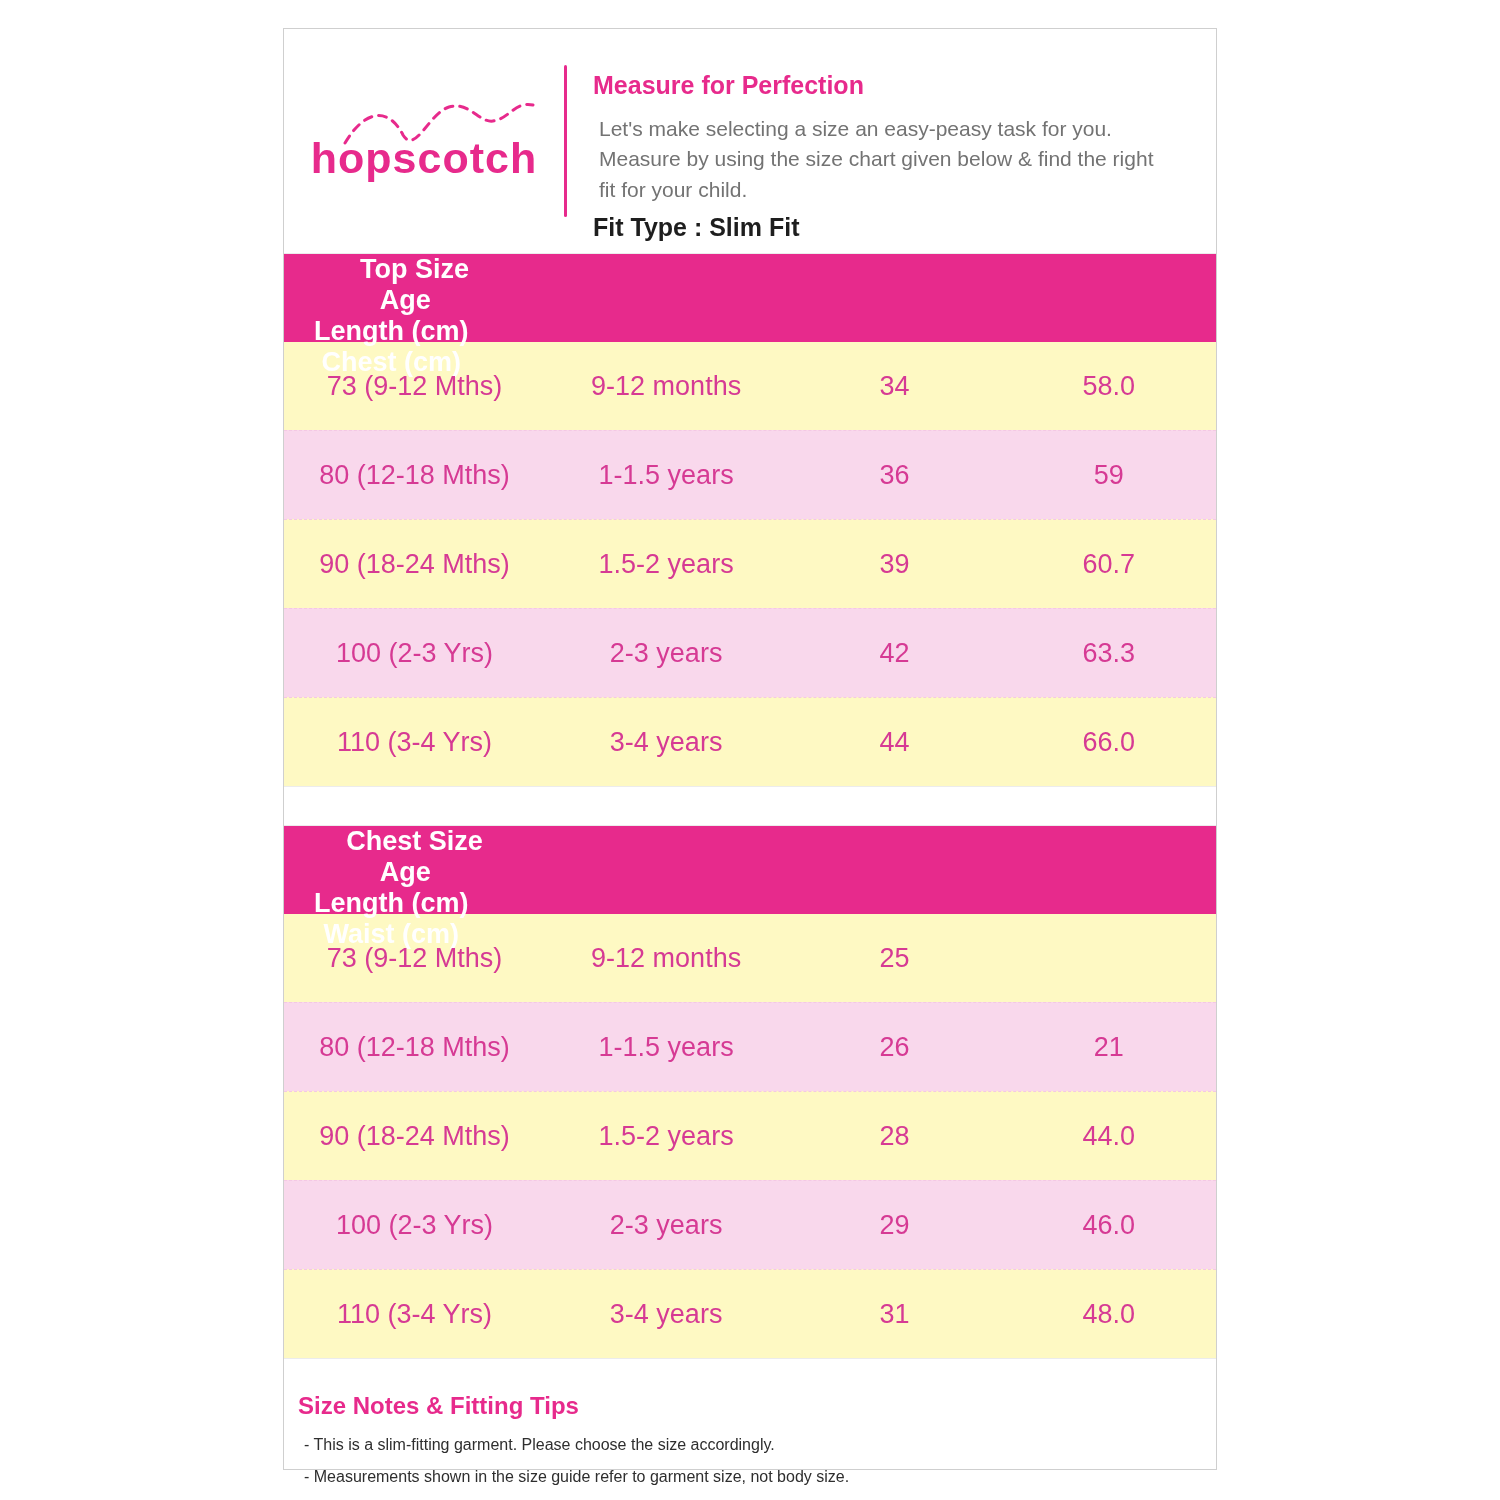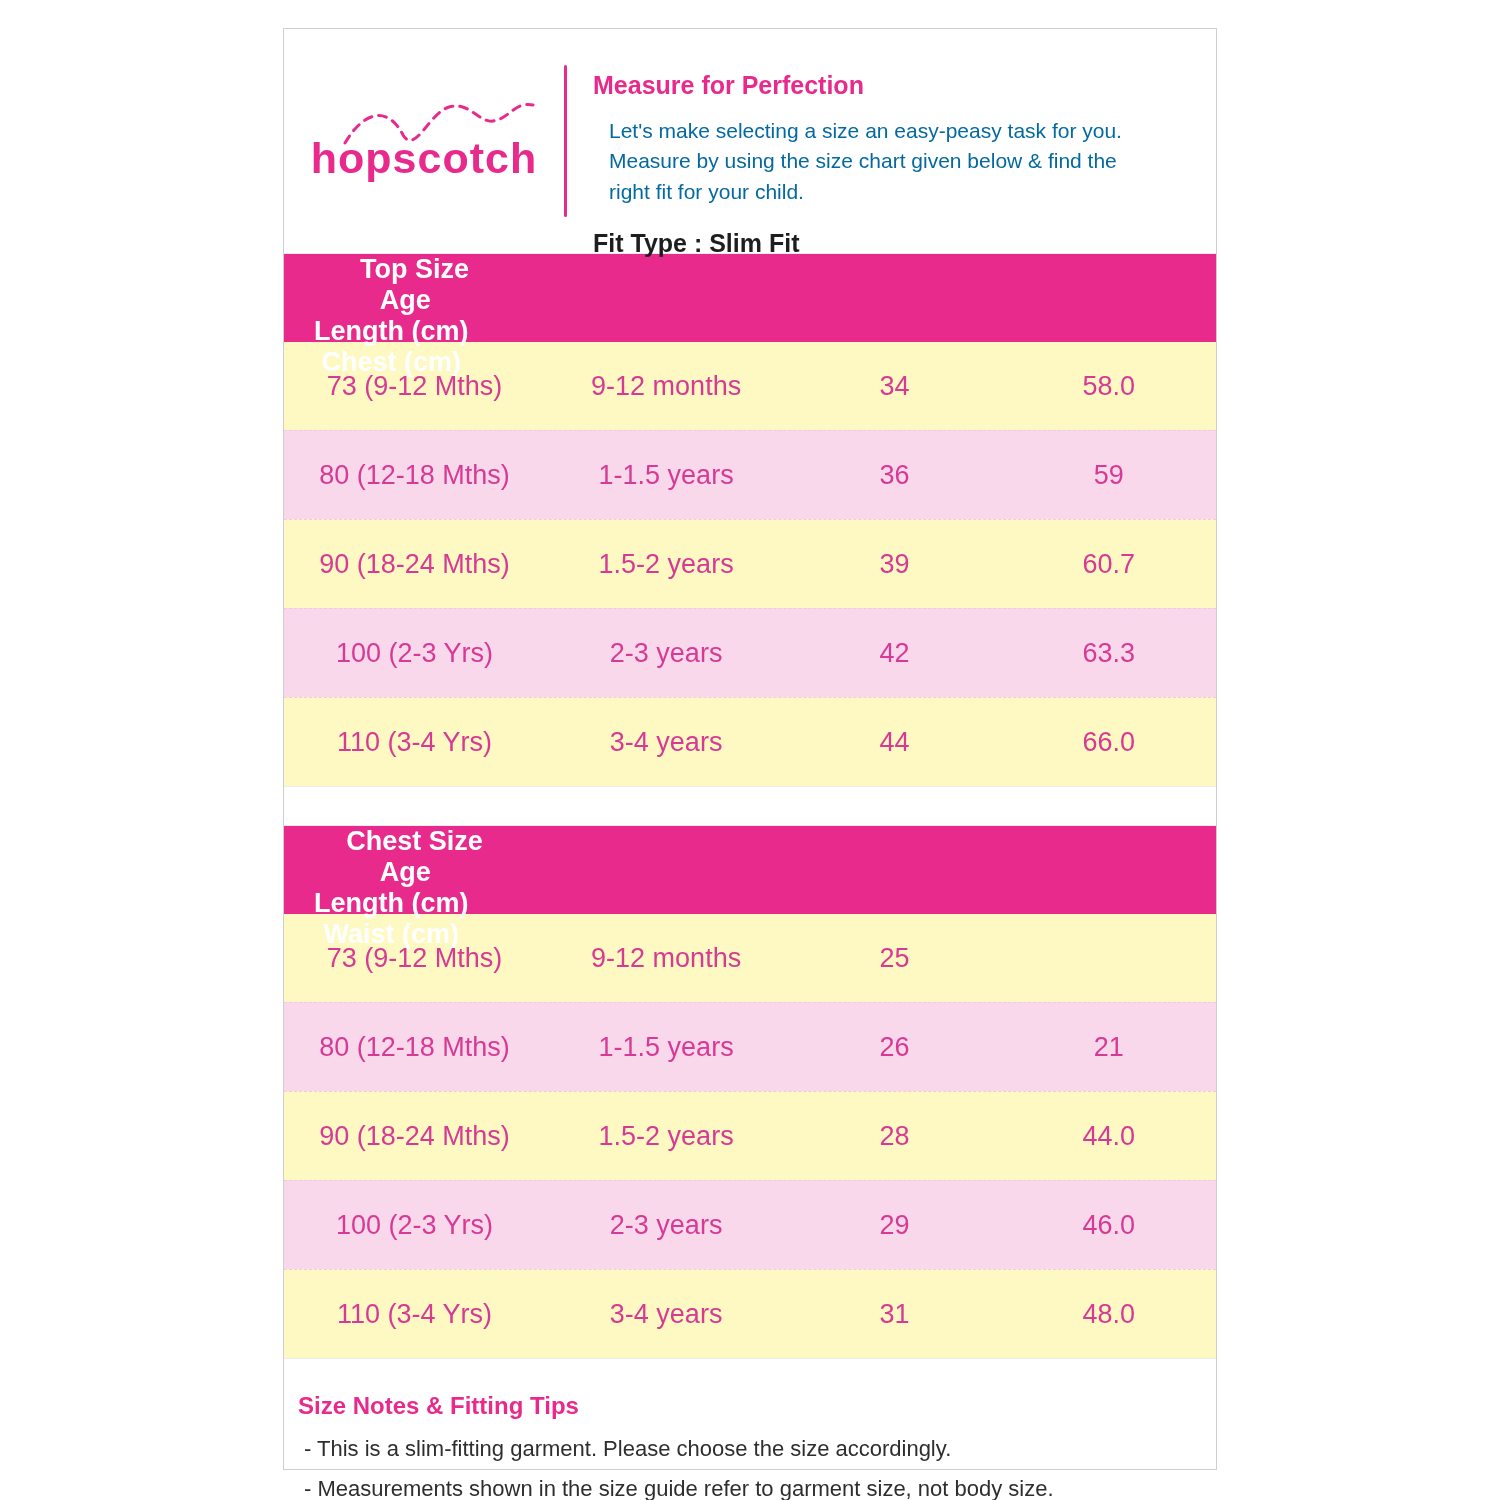--- a/index.html
+++ b/index.html
@@ -64,31 +64,31 @@
     padding: 42px 40px 0 26px;
     box-sizing: border-box;
   }
   .header-title {
     color: #e72a8c;
     font-size: 25px;
     font-weight: bold;
     margin: 0 0 14px 0;
   }
   .header-desc {
-    color: #0369a1;
+    color: #737373;
     font-size: 21px;
     line-height: 1.45;
-    margin: 16px;
+    margin: 6px;
     max-width: 585px;
   }
   .fit-type {
     color: #1e1e1e;
     font-size: 25px;
     font-weight: bold;
-    margin-top: 22px;
+    margin-top: 8px;
   }
 
   
   .size-table {
     width: 100%;
     box-sizing: border-box;
     border-top: 1px solid #ececec;
     border-bottom: 1px solid #ececec;
   }
   .trow, .thead {
@@ -135,21 +135,21 @@
     padding: 22px 24px 0 14px;
   }
   .notes-title {
     color: #e72a8c;
     font-size: 24px;
     font-weight: bold;
     margin: 11px 0 16px 0;
   }
   .note-item {
     color: #2e2e2e;
-    font-size: 22px;
+    font-size: 16px;
     margin: 0 0 14px 6px;
   }
 </style>
 </head>
 <body>
 
 <div class="container">
 
   <div class="brand-header">
     <div class="logo-wrap">

